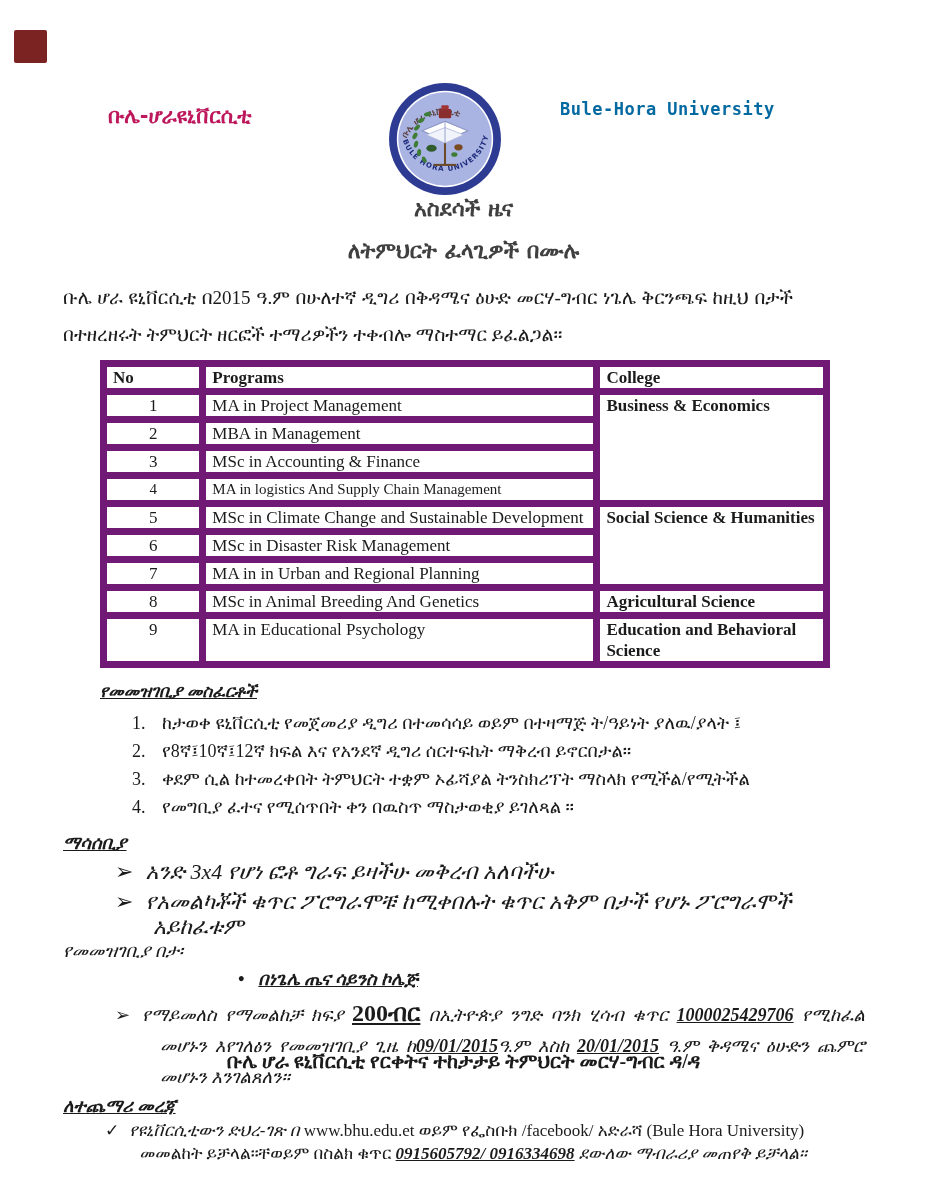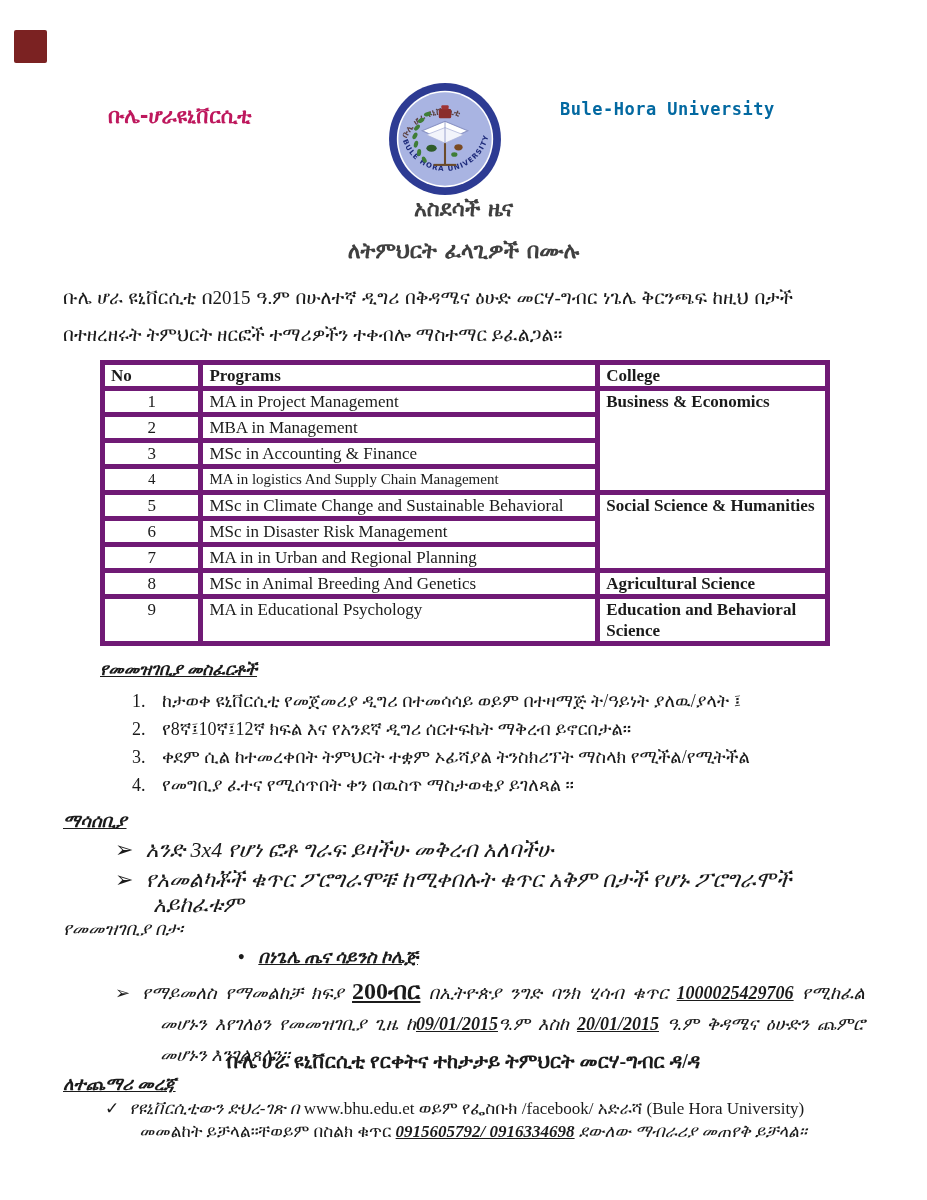--- a/index.html
+++ b/index.html
@@ -14,21 +14,21 @@
         font-size:17px;font-weight:bold;color:#0369a1;letter-spacing:.5px;}
   .title{position:absolute;left:0;width:100%;text-align:center;color:#404040;
         font-weight:bold;font-size:22px;font-family:"DejaVu Sans",sans-serif;}
   .title1{top:196px;}
   .title2{top:238px;}
   .content{position:absolute;left:63px;top:279px;width:802px;}
   .indent{margin-left:37px;width:730px;}
   .intro{font-size:19px;line-height:37px;text-align:justify;margin:0;}
   .b{font-weight:normal;margin-top:24px;}
   table.programs{border-collapse:collapse;margin-top:7px;width:730px;font-size:17px;}
-  table.programs th,table.programs td{border:5px solid #701a75;padding:0 6px;
+  table.programs th,table.programs td{border:7px solid #701a75;padding:0 6px;
         line-height:21px;vertical-align:top;font-family:Liberation Serif, serif;}
   table.programs th{text-align:left;font-size:17px;}
   th.college-h{text-align:center;}
   td.no-cell{text-align:center;width:86px;}
   td.program-cell{width:402px;}
   td.college-cell{font-weight:bold;width:222px;line-height:22px;}
   .small-row{font-size:15px;}
   .req-heading{margin-top:14px;font-size:17px;font-weight:bold;font-style:italic;
         text-decoration:underline;}
   .req-list{margin-top:9px;}
@@ -138,21 +138,21 @@
           <tr>
             <td class="no-cell">3</td>
             <td class="program-cell">MSc in Accounting &amp; Finance</td>
           </tr>
           <tr class="small-row">
             <td class="no-cell">4</td>
             <td class="program-cell">MA in logistics And Supply Chain Management</td>
           </tr>
           <tr>
             <td class="no-cell">5</td>
-            <td class="program-cell">MSc in Climate Change and Sustainable Behavioral</td>
+            <td class="program-cell">MSc in Climate Change and Sustainable Development</td>
             <td class="college-cell" rowspan="3">Social Science &amp; Humanities</td>
           </tr>
           <tr>
             <td class="no-cell">6</td>
             <td class="program-cell">MSc in Disaster Risk Management</td>
           </tr>
           <tr>
             <td class="no-cell">7</td>
             <td class="program-cell">MA in in Urban and Regional Planning</td>
           </tr>

